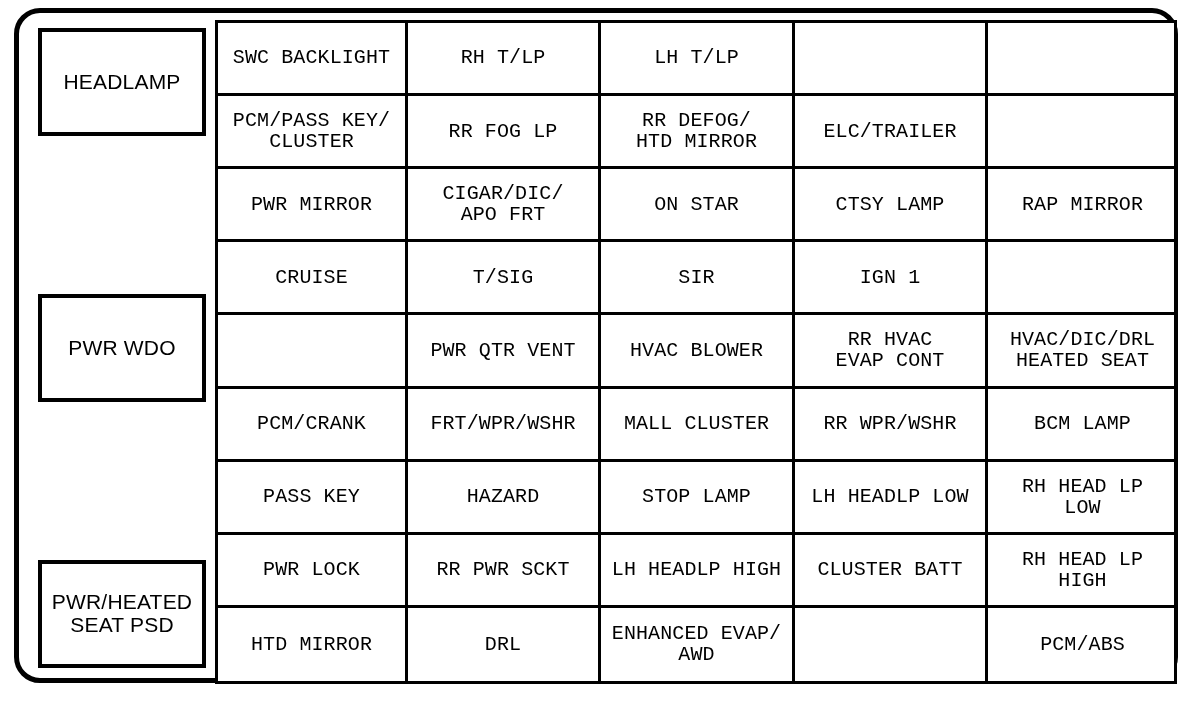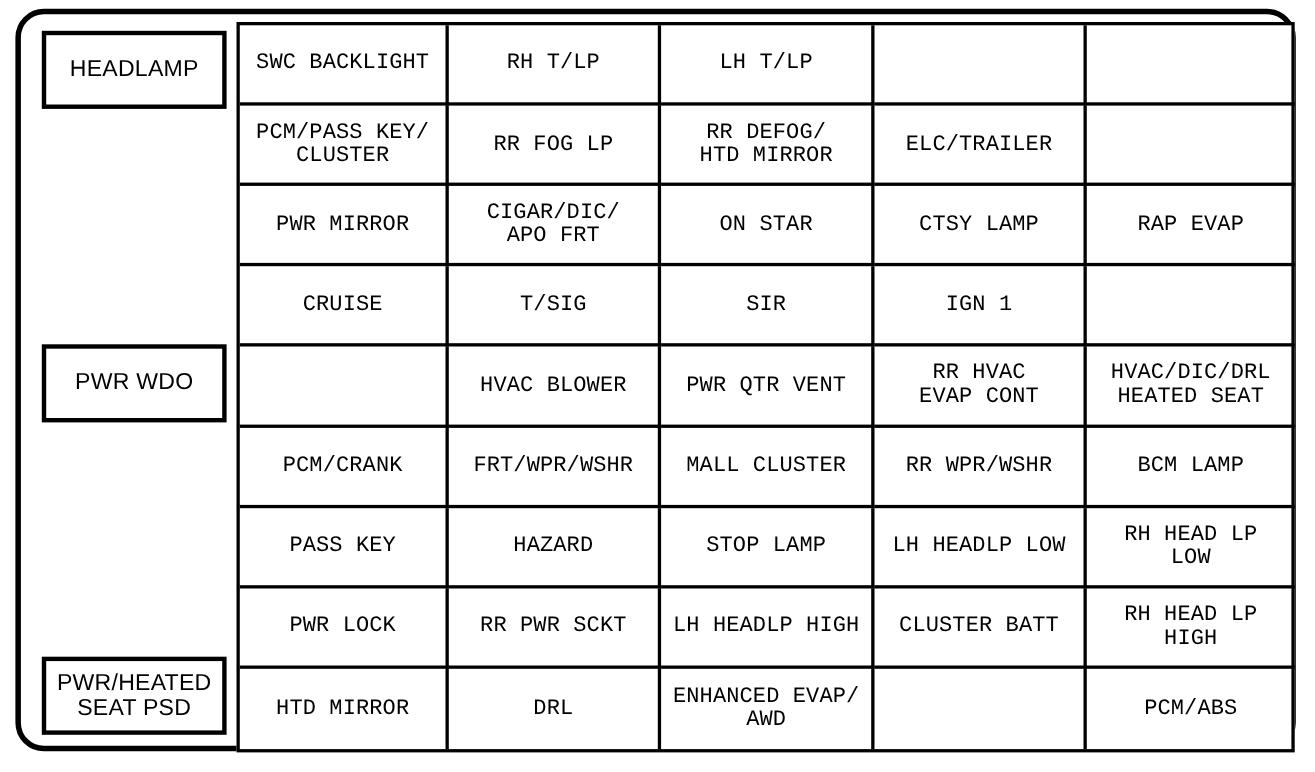--- a/index.html
+++ b/index.html
@@ -43,21 +43,21 @@
     height: 640px;
     display: flex;
     flex-direction: column;
     justify-content: space-between;
     box-sizing: border-box;
   }
 
   .relay-box {
     border: 4px solid #000;
     box-sizing: border-box;
-    height: 71px;
+    height: 108px;
     display: flex;
     align-items: center;
     justify-content: center;
     text-align: center;
     background: #ffffff;
   }
 
   .relay-label {
     font-size: 21px;
     line-height: 1.08;
@@ -166,45 +166,45 @@
         <span class="fuse-label">CIGAR/DIC/
 APO FRT</span>
       </div>
       <div class="fuse-cell">
         <span class="fuse-label">ON STAR</span>
       </div>
       <div class="fuse-cell">
         <span class="fuse-label">CTSY LAMP</span>
       </div>
       <div class="fuse-cell last-col">
-        <span class="fuse-label">RAP EVAP</span>
+        <span class="fuse-label">RAP MIRROR</span>
       </div>
       <div class="fuse-cell">
         <span class="fuse-label">CRUISE</span>
       </div>
       <div class="fuse-cell">
         <span class="fuse-label">T/SIG</span>
       </div>
       <div class="fuse-cell">
         <span class="fuse-label">SIR</span>
       </div>
       <div class="fuse-cell">
         <span class="fuse-label">IGN 1</span>
       </div>
       <div class="fuse-cell last-col">
         <span class="fuse-label empty"></span>
       </div>
       <div class="fuse-cell">
         <span class="fuse-label empty"></span>
       </div>
       <div class="fuse-cell">
+        <span class="fuse-label">PWR QTR VENT</span>
+      </div>
+      <div class="fuse-cell">
         <span class="fuse-label">HVAC BLOWER</span>
-      </div>
-      <div class="fuse-cell">
-        <span class="fuse-label">PWR QTR VENT</span>
       </div>
       <div class="fuse-cell">
         <span class="fuse-label">RR HVAC
 EVAP CONT</span>
       </div>
       <div class="fuse-cell last-col">
         <span class="fuse-label">HVAC/DIC/DRL
 HEATED SEAT</span>
       </div>
       <div class="fuse-cell">

